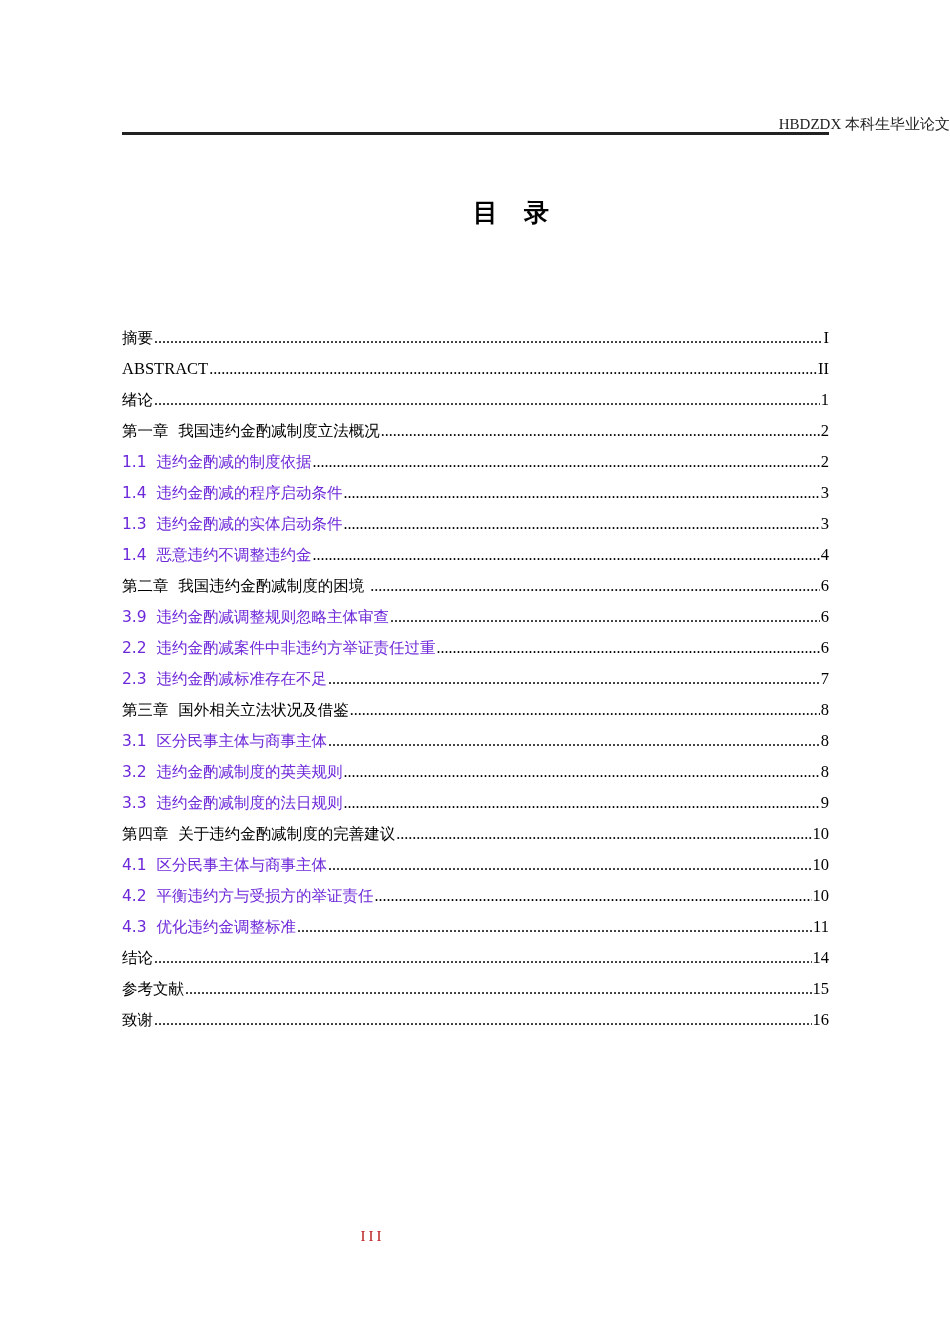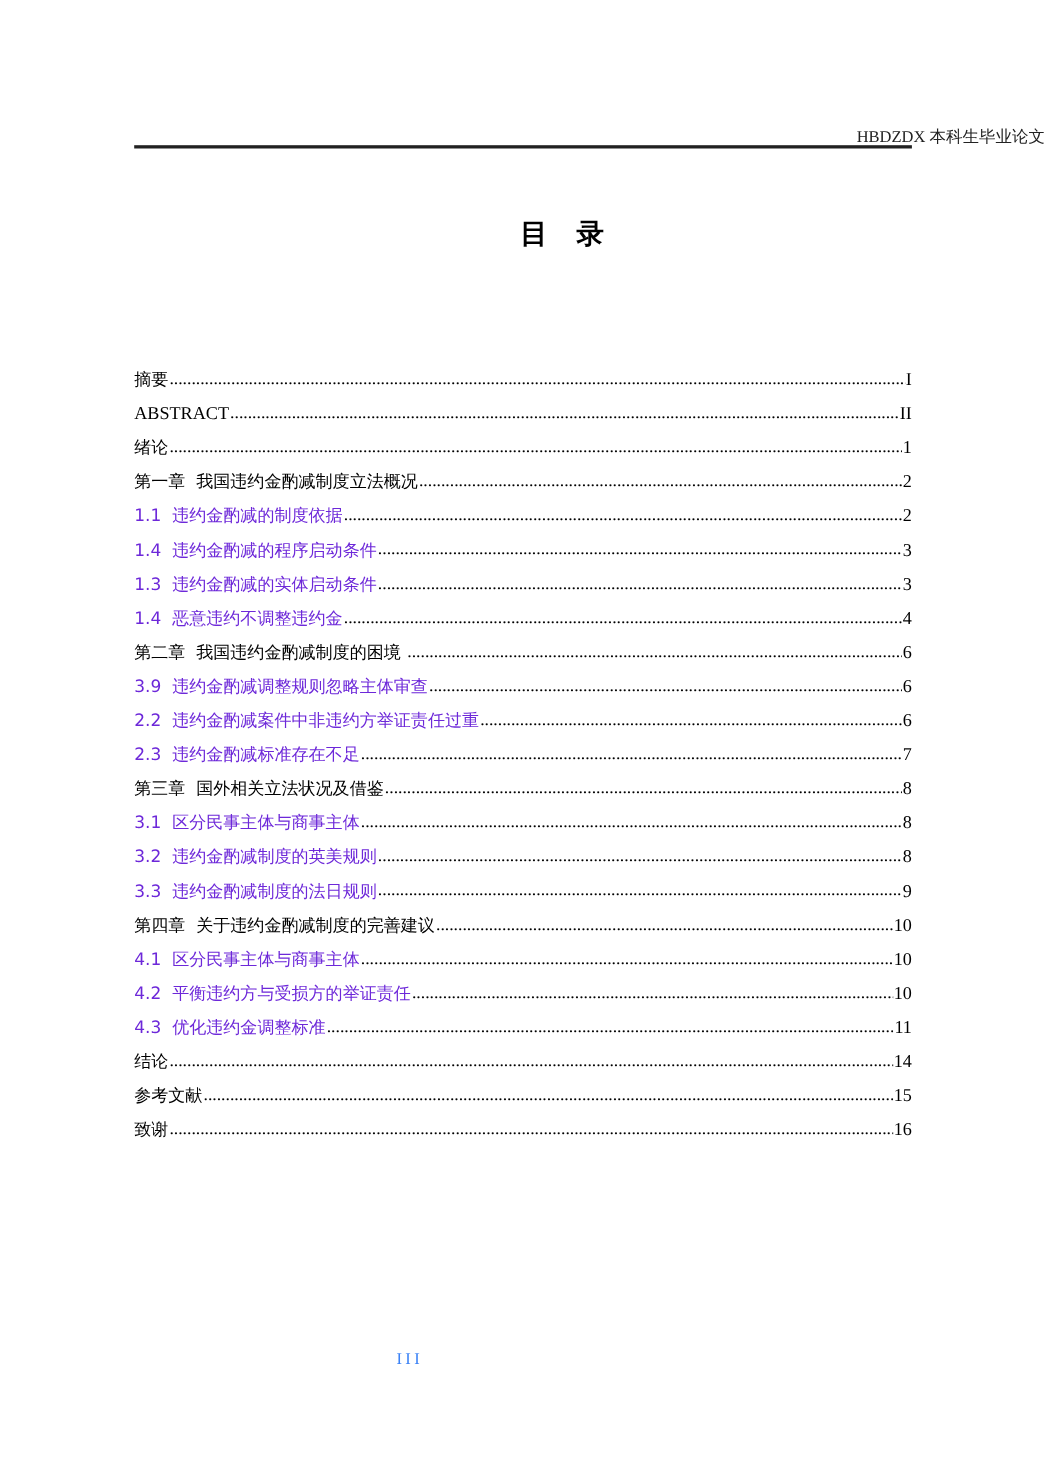--- a/index.html
+++ b/index.html
@@ -15,41 +15,41 @@
   .toc-title {
     position: absolute; top: 196px; left: 0; width: 950px; text-align: center;
     font-family: "DejaVu Sans", sans-serif; font-weight: bold; font-size: 25px; letter-spacing: 26px;
     text-indent: 26px;
     padding-left: 36px;
   }
   .toc {
     position: absolute; top: 326px; left: 122px; width: 707px;
   }
   .toc-row {
-    display: flex; align-items: flex-end; height: 31px; line-height: 24px;
+    display: flex; align-items: flex-start; height: 31px; line-height: 24px;
     font-size: 16px;
   }
   .toc-row .label { white-space: pre; flex: 0 0 auto; }
   .toc-row.chapter .label { font-family: "DejaVu Sans", sans-serif; font-size: 15.5px; }
   .toc-row.section .label { font-family: "DejaVu Serif", "Liberation Serif", serif; font-size: 15.5px; color: #6d28d9; }
   .toc-row.section .label .num { font-family: "DejaVu Sans", sans-serif; }
   .toc-row.latin .label { font-family: "Liberation Serif", serif; font-size: 16.5px; }
   .toc-row .leader {
     flex: 1 1 auto; overflow: hidden; white-space: nowrap; margin: 0 1px;
     font-family: "Liberation Serif", serif; font-size: 16px; letter-spacing: 0px;
   }
   .toc-row .leader::after {
     content: "........................................................................................................................................................................................................................................";
   }
   .toc-row .page {
     flex: 0 0 auto; font-family: "Liberation Serif", serif; font-size: 16.5px; text-align: right;
   }
   .footer-page {
     position: absolute; top: 1228px; left: 330px; width: 85px; text-align: center;
-    font-family: "Liberation Serif", serif; font-size: 15px; letter-spacing: 3px; color: #3b82f6;
+    font-family: "Liberation Serif", serif; font-size: 15px; letter-spacing: 3px; color: #b91c1c;
   }
 </style>
 </head>
 <body>
 
 <div class="header-text">HBDZDX 本科生毕业论文</div>
 <div class="header-rule"></div>
 
 <div class="toc-title">目录</div>
 

